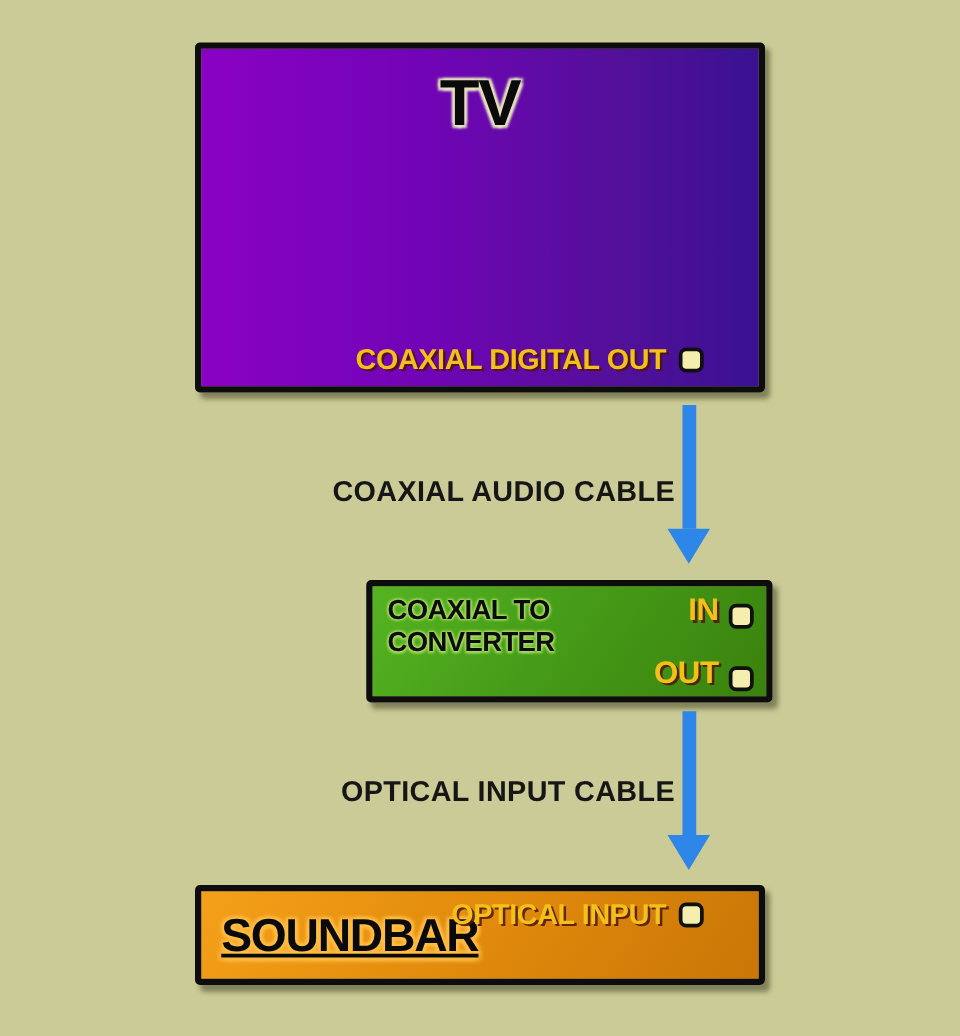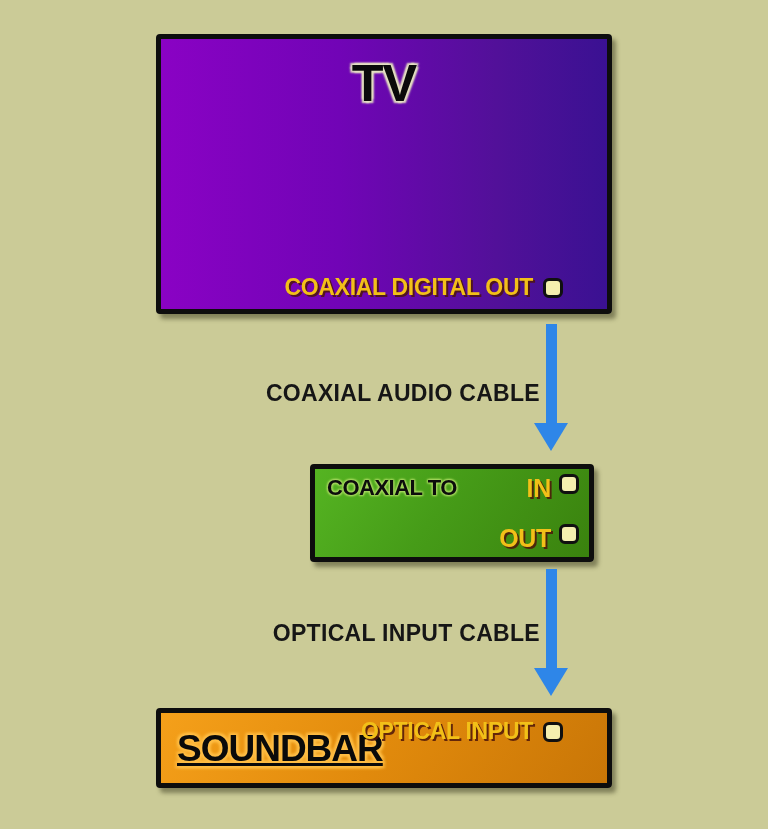--- a/index.html
+++ b/index.html
@@ -78,34 +78,35 @@
     font-size:23px;
     font-weight:bold;
     letter-spacing:0.3px;
     color:#161616;
   }
   .cable-label.label1{top:380px;}
   .cable-label.label2{top:620px;}
 
   
   .converter-box{
-    left:310px;top:464px;width:274px;height:88px;
+    left:293px;top:464px;width:274px;height:88px;
     background:linear-gradient(125deg,#55b422 0%,#469c18 45%,#3a820e 100%);
+    padding-left:41px;
   }
   .conv-label{
     position:absolute;left:12px;top:6px;
     font-size:22px;line-height:26px;
     font-weight:800;
     letter-spacing:-0.5px;
     color:#0c0c0c;
     text-shadow:-1px -1px 2px #a6d85e, 1px -1px 2px #a6d85e,
                 -1px 1px 2px #a6d85e, 1px 1px 2px #a6d85e;
   }
   .conv-port-row{
-    position:absolute;display:flex;align-items:flex-start;gap:8px;
+    position:absolute;display:flex;align-items:flex-end;gap:8px;
   }
   .conv-in-row{right:10px;top:5px;}
   .conv-out-row{right:10px;bottom:4px;}
   .conv-port-label{font-size:25px;}
 
   
   .soundbar-box{
     left:156px;top:708px;width:446px;height:70px;
     background:linear-gradient(125deg,#f5a01a 0%,#e18a0c 50%,#c97607 100%);
   }
@@ -139,20 +140,21 @@
 
   <div class="arrow arrow1">
     <div class="arrow-shaft"></div>
     <div class="arrow-head"></div>
   </div>
   <div class="cable-label label1">COAXIAL AUDIO CABLE</div>
 
   <div class="device converter-box">
     <div class="conv-label">
       <div>COAXIAL TO</div>
+      <div>CONVERTER</div>
     </div>
     <div class="conv-port-row conv-in-row">
       <span class="gold-label conv-port-label">IN</span>
       <span class="port"></span>
     </div>
     <div class="conv-port-row conv-out-row">
       <span class="gold-label conv-port-label">OUT</span>
       <span class="port"></span>
     </div>
   </div>

